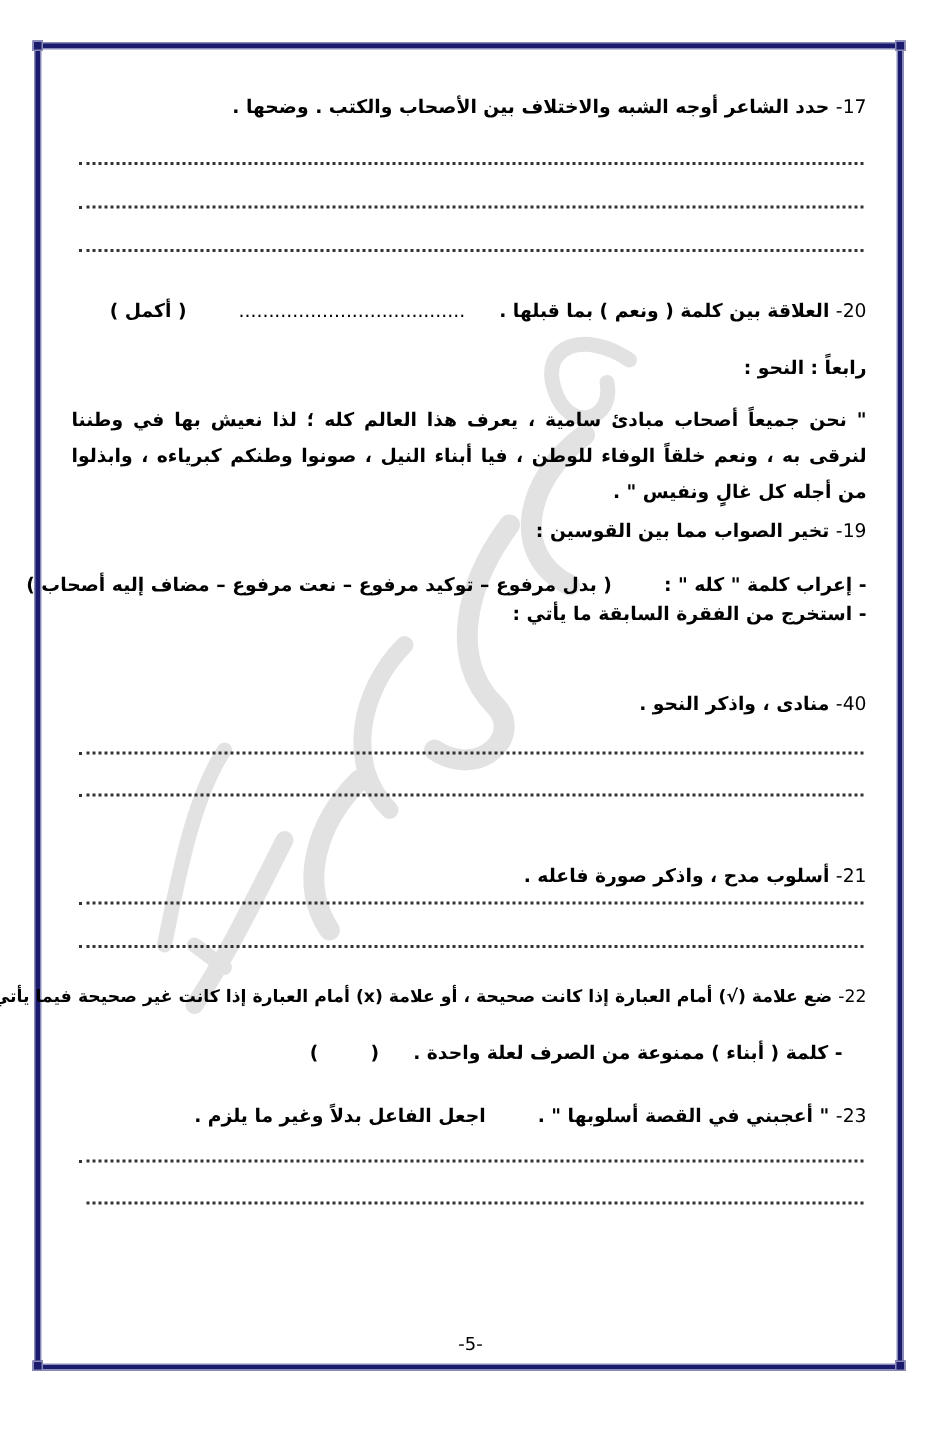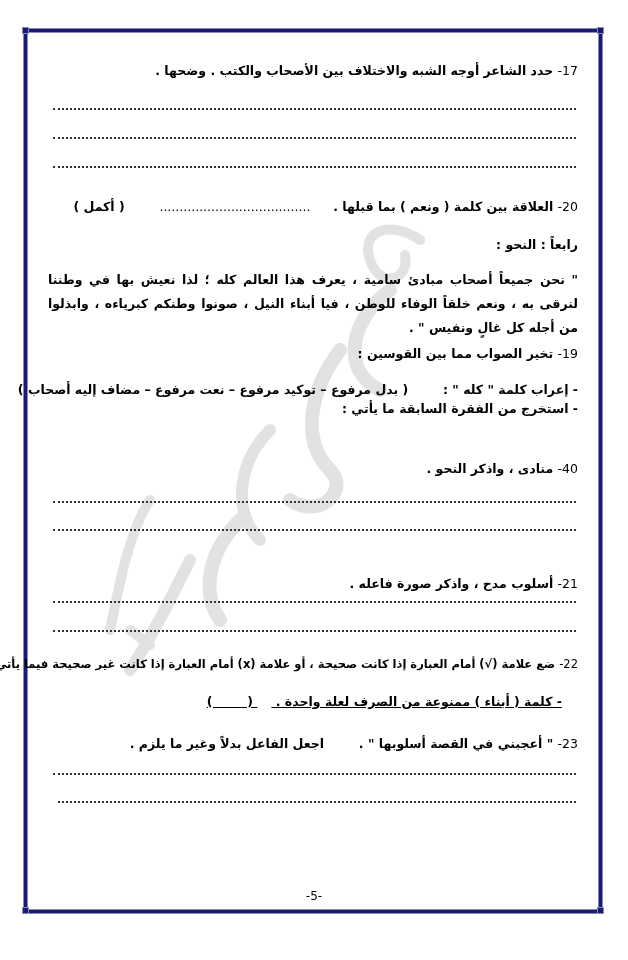--- a/index.html
+++ b/index.html
@@ -159,21 +159,21 @@
   <span class="num">21-</span>
   <span>أسلوب مدح ، واذكر صورة فاعله .</span>
 </div>
 <div class="dots" style="top:601px;"></div>
 <div class="dots" style="top:630px;"></div>
 
 <div class="line" style="top:657px; font-size:11.5px;">
   <span class="num">22-</span>
   <span>ضع علامة (√) أمام العبارة إذا كانت صحيحة ، أو علامة (x) أمام العبارة إذا كانت غير صحيحة فيما يأتي :</span>
 </div>
-<div class="line" style="top:694px; right:66px;text-decoration:underline;">
+<div class="line" style="top:694px; right:66px;">
   <span>- كلمة ( أبناء ) ممنوعة من الصرف لعلة واحدة .</span>
   <span class="gap"></span>
   <span style="white-space:pre;">(        )</span>
 </div>
 
 <div class="line" style="top:736px;">
   <span class="num">23-</span>
   <span>" أعجبني في القصة أسلوبها " .</span>
   <span class="gap-lg"></span>
   <span>اجعل الفاعل بدلاً وغير ما يلزم .</span>

